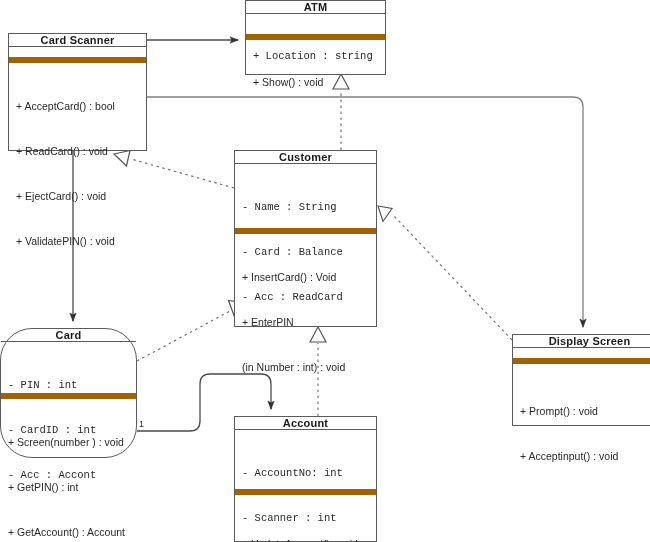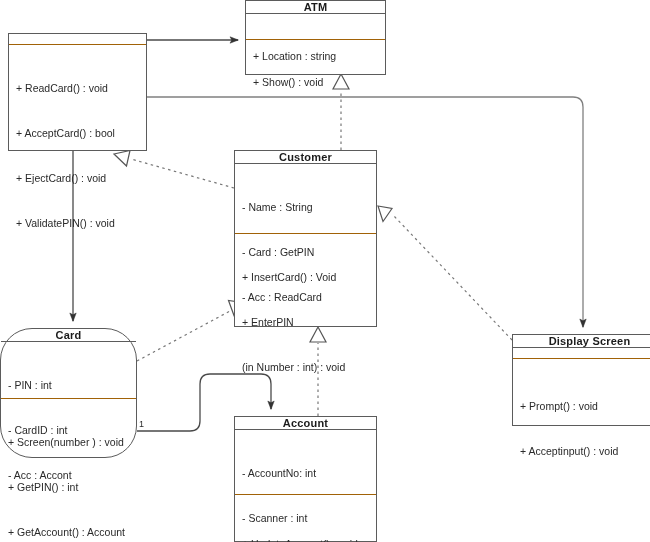--- a/index.html
+++ b/index.html
@@ -48,21 +48,22 @@
   }
   .uml-section {
     box-sizing: border-box;
     padding: 6px 6px 4px 7px;
     font-size: 10.5px;
     color: #2a2a2a;
     line-height: 15px;
     white-space: pre;
   }
   .uml-section.divided {
-    border-bottom: 1px solid #a16207;
+    border-bottom: 6px solid #a16207;
+    font-family: Liberation Mono, monospace;
   }
   .uml-section .member {
     display: block;
     white-space: pre;
   }
   .edge-label {
     position: absolute;
     font-size: 9px;
     color: #2a2a2a;
   }
@@ -115,44 +116,45 @@
       <path d="M 318 327 L 326 342 L 310 342 Z" fill="#ffffff" stroke="#555555" stroke-width="1.2"></path>
     </g>
 
     <g>
       <path d="M 512 340 L 394 216" fill="none" stroke="#777777" stroke-width="1.2" stroke-dasharray="2.5 3.5"></path>
       <path d="M 378 206 L 392 208.5 L 383 221.5 Z" fill="#ffffff" stroke="#555555" stroke-width="1.2"></path>
     </g>
   </svg>
 
   <div class="uml-class" style="left:8px; top:33px; width:139px; height:118px;">
+    <div class="uml-title" style="height:25px;">Card Scanner</div>
     <div class="uml-section divided" style="height:22px;"></div>
     <div class="uml-section">
+      <span class="member">+ AcceptCard() : bool</span>
       <span class="member">+ ReadCard() : void</span>
-      <span class="member">+ AcceptCard() : bool</span>
       <span class="member">+ EjectCard() : void</span>
       <span class="member">+ ValidatePIN() : void</span>
     </div>
   </div>
 
   <div class="uml-class" style="left:245px; top:0px; width:141px; height:75px;">
     <div class="uml-title" style="height:23px;">ATM</div>
     <div class="uml-section divided" style="height:26px; padding-top:5px;">
       <span class="member">+ Location : string</span>
     </div>
     <div class="uml-section" style="padding-top:5px;">
       <span class="member">+ Show() : void</span>
     </div>
   </div>
 
   <div class="uml-class" style="left:234px; top:150px; width:143px; height:177px;">
     <div class="uml-title" style="height:25px;">Customer</div>
     <div class="uml-section divided" style="height:70px;">
       <span class="member">- Name : String</span>
-      <span class="member">- Card : GetPIN</span>
+      <span class="member">- Card : Balance</span>
       <span class="member">- Acc : ReadCard</span>
     </div>
     <div class="uml-section">
       <span class="member">+ InsertCard() : Void</span>
       <span class="member">+ EnterPIN</span>
       <span class="member">(in Number : int) : void</span>
       <span class="member" style="display:block;height:8px;"></span>
       <span class="member">+ ChangePIN(): void</span>
       <span class="member">+ withdrawCash(): void</span>
     </div>

